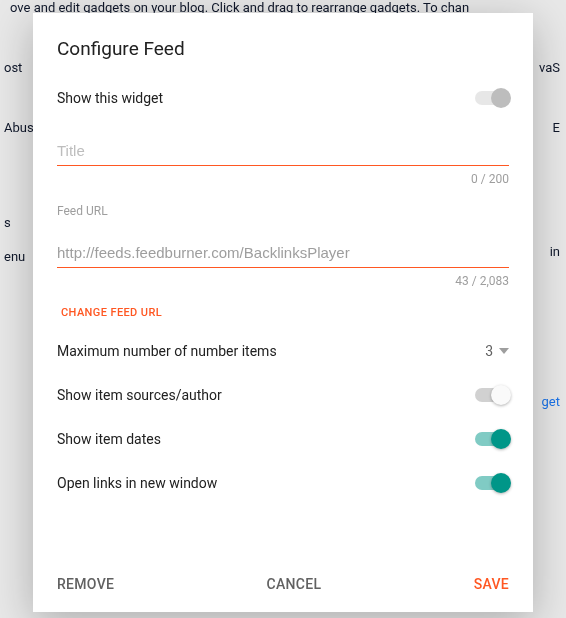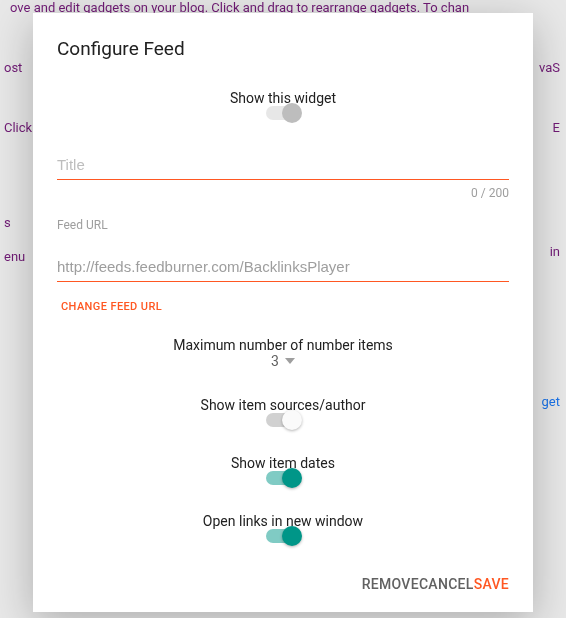--- a/index.html
+++ b/index.html
@@ -12,21 +12,21 @@
     overflow: hidden;
     font-size: 14px;
     color: #212121;
   }
   
   .bg {
     position: absolute;
     inset: 0;
     filter: blur(0.2px);
   }
-  .bg-text { position:absolute; color:#701a75; font-size:13px;}
+  .bg-text { position:absolute; color:#0f172a; font-size:13px;}
   
   .modal {
     position: absolute;
     left: 33px; top: 13px;
     width: 500px;
     height: 599px;
     background: #fff;
     box-shadow: 0 10px 40px rgba(0,0,0,0.25);
     display:flex;
     flex-direction:column;
@@ -45,21 +45,20 @@
   
   .modal-body::-webkit-scrollbar{ width:10px;}
   .modal-body::-webkit-scrollbar-thumb{ background:#bdbdbd; border-radius:2px;}
   .row {
     display:flex;
     align-items:center;
     justify-content:space-between;
     padding: 14px 0;
     font-size:14px;
     color:#212121;
-    flex-direction:column;
   }
   
   .switch {
     width: 34px; height:14px;
     border-radius: 10px;
     position:relative;
     background:#bdbdbd;
     cursor:pointer;
   }
   .switch .knob {
@@ -120,36 +119,36 @@
     align-items:center;
     gap:6px;
     color:#616161;
     cursor:pointer;
     font-size:14px;
   }
   .dropdown svg { fill:#9e9e9e;}
   
   .modal-footer {
     display:flex;
-    justify-content:flex-end;
+    justify-content:space-between;
     padding:20px 24px 20px;
     font-size:14px;
     font-weight:500;
     letter-spacing:0.3px;
   }
   .modal-footer span { cursor:pointer; color:#616161;}
   .modal-footer .primary { color:#ff5722;}
 </style>
 </head>
 <body>
 
 <div class="bg">
   <div class="bg-text" style="top:0;left:10px">ove and edit gadgets on your blog. Click and drag to rearrange gadgets. To chan</div>
   <div class="bg-text" style="top:60px;left:4px">ost</div>
-  <div class="bg-text" style="top:120px;left:4px">Click</div>
+  <div class="bg-text" style="top:120px;left:4px">Abus</div>
   <div class="bg-text" style="top:215px;left:4px">s</div>
   <div class="bg-text" style="top:249px;left:4px">enu</div>
   <div class="bg-text" style="top:60px;right:6px">vaS</div>
   <div class="bg-text" style="top:120px;right:6px">E</div>
   <div class="bg-text" style="top:244px;right:6px">in</div>
   <div class="bg-text" style="top:394px;right:6px;color:#1a73e8">get</div>
 </div>
 
 <div class="modal">
   <div class="modal-title">Configure Feed</div>
@@ -164,20 +163,21 @@
     </div>
 
     <div class="field">
       <input class="field-input" placeholder="Title" style="">
       <div class="counter">0 / 200</div>
     </div>
 
     <div class="field">
       <span class="field-label">Feed URL</span>
       <input class="field-input readonly" readonly="" value="http://feeds.feedburner.com/BacklinksPlayer" style="">
+      <div class="counter">43 / 2,083</div>
     </div>
 
     <div class="change-link">CHANGE FEED URL</div>
 
     <div class="row">
       <span>Maximum number of number items</span>
       <div class="dropdown">
         <span>3</span>
         <svg width="10" height="6" viewBox="0 0 10 6">
             <path d="M0 0l5 6 5-6z"></path>

